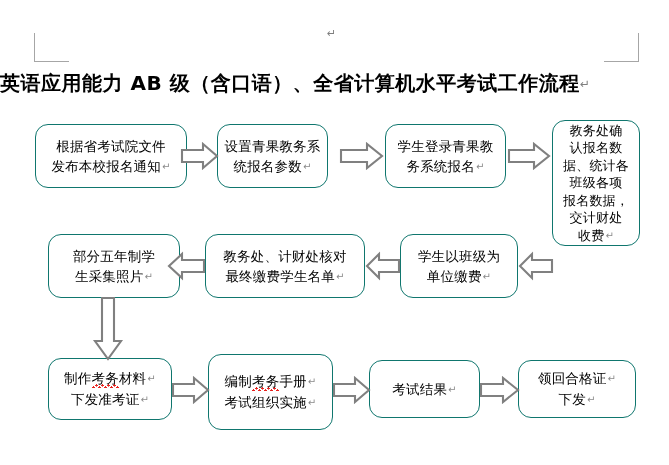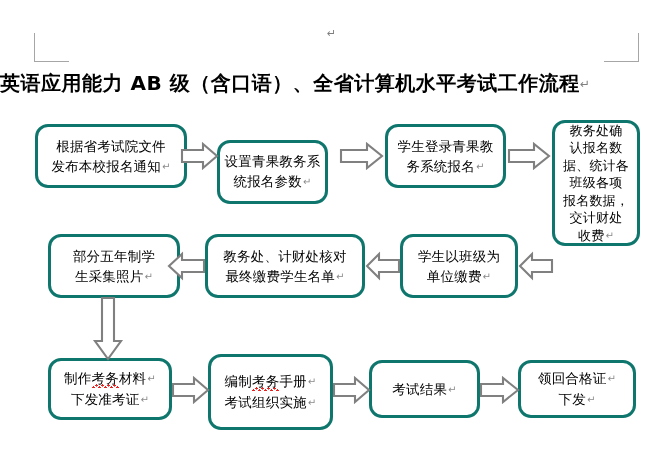--- a/index.html
+++ b/index.html
@@ -33,21 +33,21 @@
     letter-spacing:0.5px;
     white-space:nowrap;
     font-family:"DejaVu Sans","Liberation Sans",sans-serif;
   }
   #title .cr{color:#7f7f7f;font-size:12px;font-weight:normal;vertical-align:2px;}
 
   
   .node{
     position:absolute;
     box-sizing:border-box;
-    border:3px solid #0f766e;
+    border:1px solid #0f766e;
     border-radius:13px;
     background:#ffffff;
     display:flex;
     flex-direction:column;
     align-items:center;
     justify-content:center;
     font-size:13.5px;
     line-height:20px;
     text-align:center;
     color:#000;
@@ -82,21 +82,21 @@
   <div class="pilcrow" style="left:327px;top:28px;">↵</div>
 
   <div id="title">
     <span>英语应用能力 AB 级（含口语）、全省计算机水平考试工作流程</span><span class="cr">↵</span>
   </div>
 
   <div class="node" id="n1" style="left:35px;top:124px;width:152px;height:64px;">
       <span class="ln">根据省考试院文件</span>
       <span class="ln">发布本校报名通知<span class="cr">↵</span></span>
     </div>
-  <div class="node" id="n2" style="left:217px;top:140px;width:111px;height:64px;font-family:Liberation Serif, serif;">
+  <div class="node" id="n2" style="left:217px;top:124px;width:111px;height:64px;">
       <span class="ln">设置青果教务系</span>
       <span class="ln">统报名参数<span class="cr">↵</span></span>
     </div>
   <div class="node" id="n3" style="left:385px;top:124px;width:121px;height:64px;text-align:center;">
       <span class="ln">学生登录青果教</span>
       <span class="ln">务系统报名<span class="cr">↵</span></span>
     </div>
   <div class="node" id="n4" style="left:552px;top:120px;width:88px;height:126px;font-size:13px;line-height:17.5px;">
       <span class="ln">教务处确</span>
       <span class="ln">认报名数</span>

